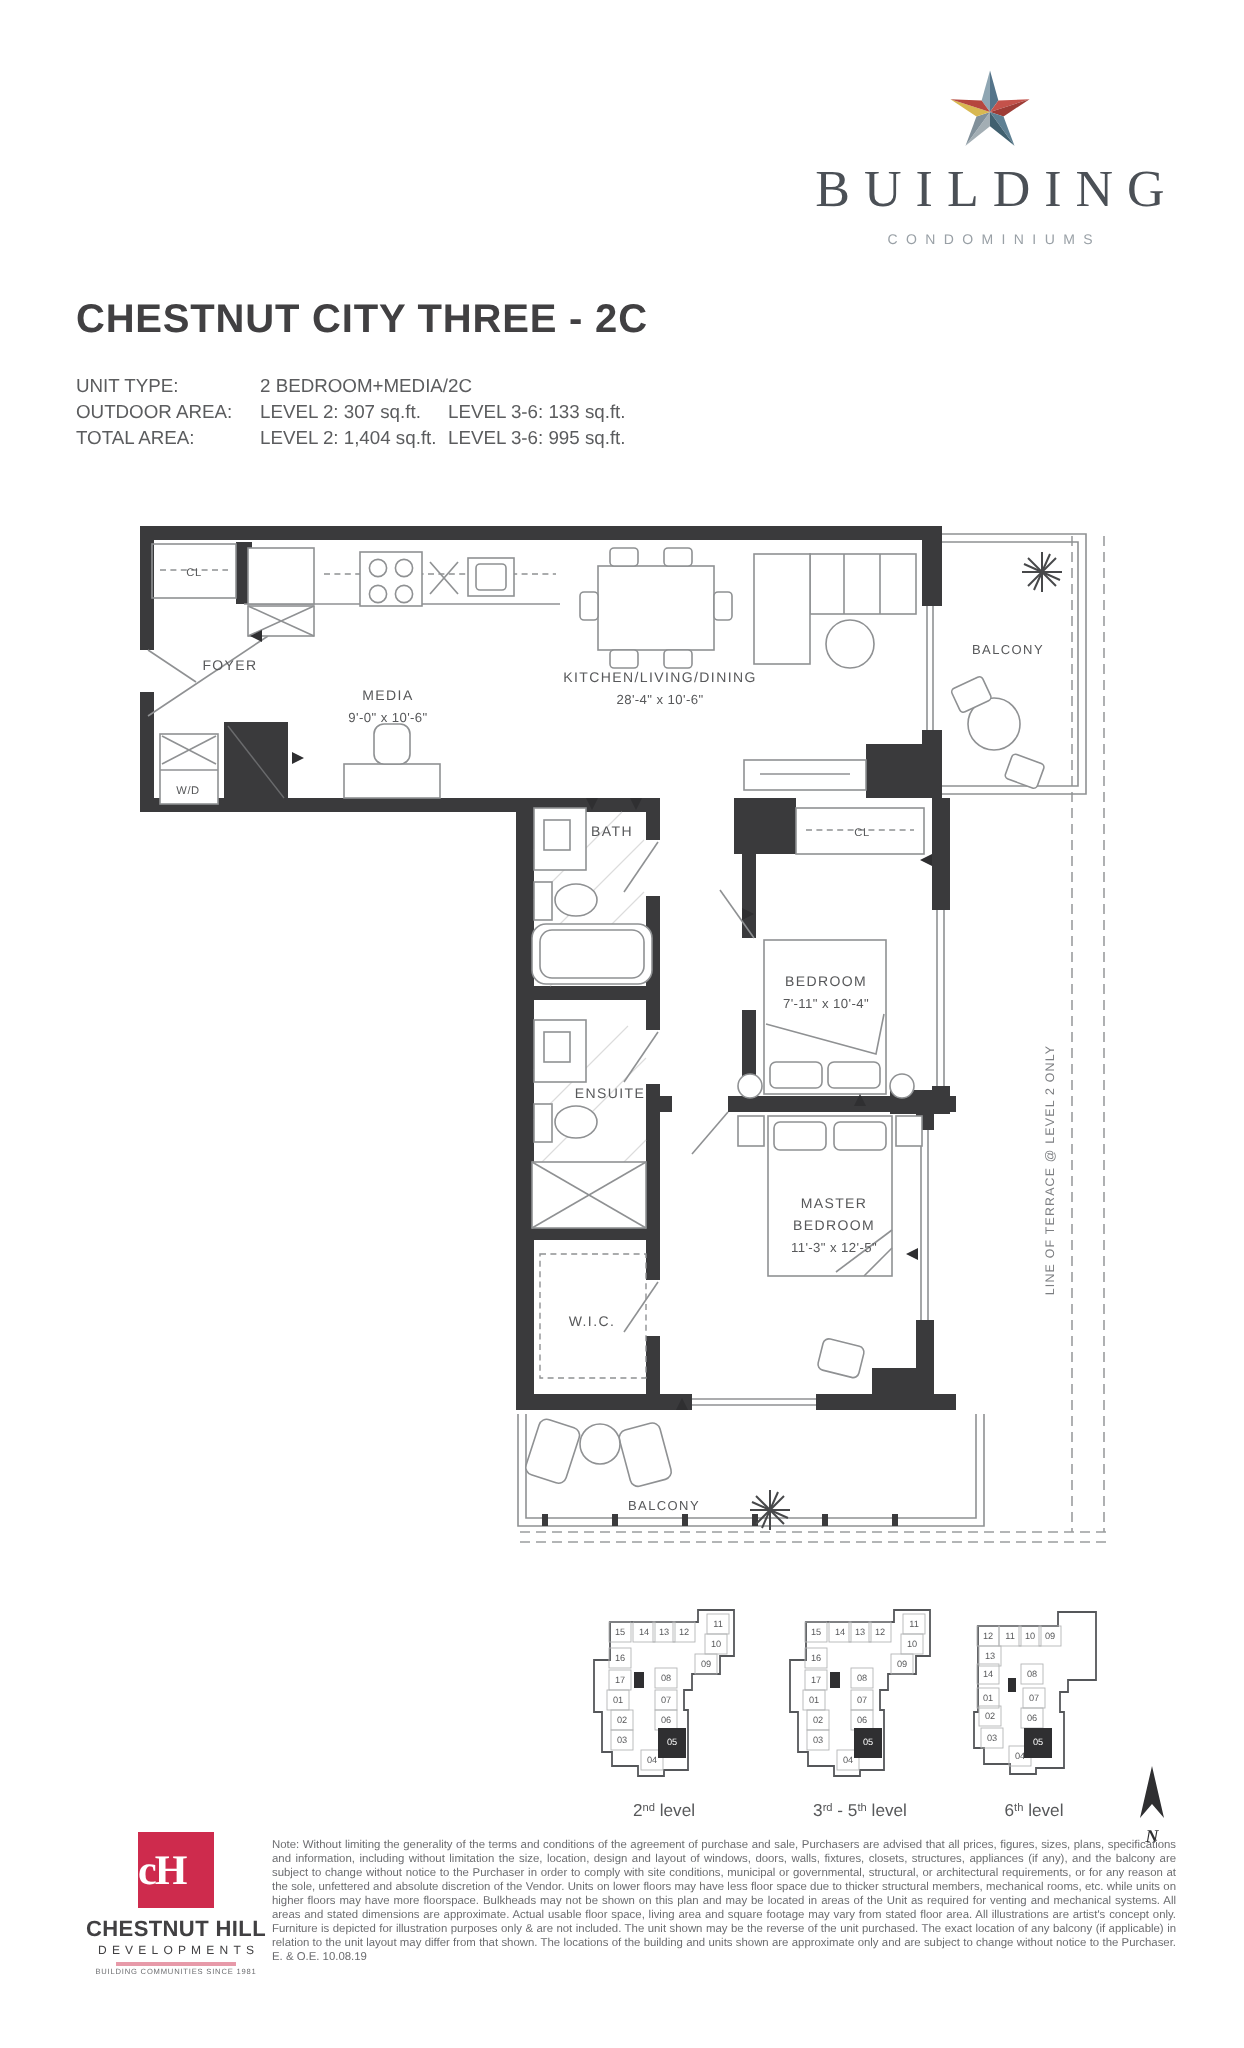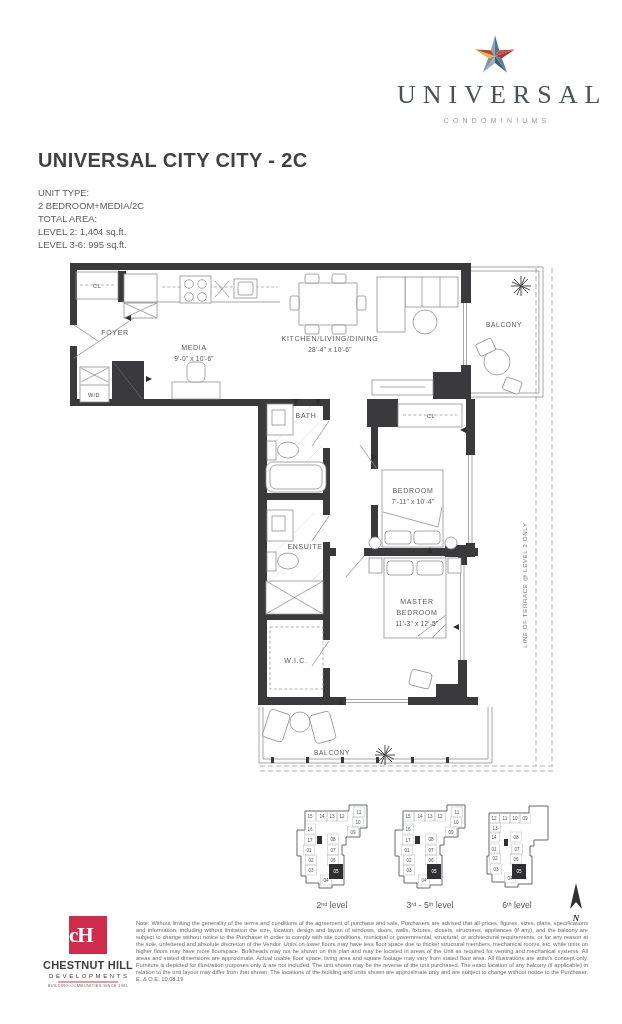--- a/index.html
+++ b/index.html
@@ -8,21 +8,21 @@
   
   .logo{position:absolute;top:33px;left:390px;width:210px;text-align:center;color:#4b5056;}
   .logo-star{display:block;margin:0 auto 1px auto;}
   .logo-name{font-family:"Liberation Serif",serif;font-size:26px;letter-spacing:7px;text-indent:7px;color:#4b5056;}
   .logo-city{font-family:"Liberation Serif",serif;font-size:15px;letter-spacing:11px;text-indent:11px;margin-top:2px;}
   .logo-condo{font-size:7px;letter-spacing:4.2px;text-indent:4.2px;color:#99a0a6;margin-top:7px;}
   
   .title{position:absolute;left:38px;top:149px;margin:0;font-size:20px;font-weight:bold;
          letter-spacing:0.4px;color:#414042;}
   .info{position:absolute;left:38px;top:186px;font-size:9.4px;line-height:13.1px;color:#5b5c5e;}
-  .irow{display:flex;white-space:nowrap;flex-direction:column;}
+  .irow{display:flex;white-space:nowrap;}
   .ilab{width:92px;}
   .ic1{width:94px;}
   
   .lvl{position:absolute;top:900px;width:100px;text-align:center;font-size:8.6px;color:#57585a;}
   .lvl sup{font-size:5.6px;vertical-align:2.5px;}
   
   .dev{position:absolute;left:36px;top:916px;width:104px;text-align:center;}
   .dev-box{width:38px;height:38px;background:#ce2b4d;margin:0 auto;display:flex;align-items:center;justify-content:flex-start;}
   .dev-mono{font-family:"Liberation Serif",serif;font-size:21px;font-weight:bold;color:#fff;letter-spacing:-1px;}
   .dev-name{font-size:11px;font-weight:bold;color:#414042;letter-spacing:0.2px;margin-top:5px;white-space:nowrap;}
@@ -63,30 +63,35 @@
       <polygon points="0,0 0,-19 3.82,-5.26" fill="#54748a"></polygon>
       <polygon points="0,0 3.82,-5.26 18.07,-5.87" fill="#c4524b"></polygon>
       <polygon points="0,0 18.07,-5.87 6.18,2.01" fill="#9e3c36"></polygon>
       <polygon points="0,0 6.18,2.01 11.17,15.37" fill="#5e8093"></polygon>
       <polygon points="0,0 11.17,15.37 0,6.5" fill="#40606f"></polygon>
       <polygon points="0,0 0,6.5 -11.17,15.37" fill="#a3aeb4"></polygon>
       <polygon points="0,0 -11.17,15.37 -6.18,2.01" fill="#81909a"></polygon>
       <polygon points="0,0 -6.18,2.01 -18.07,-5.87" fill="#d8b851"></polygon>
       <polygon points="0,0 -18.07,-5.87 -3.82,-5.26" fill="#b5473e"></polygon>
     </svg>
-    <div class="logo-name">UNIVERSAL</div>
+    <div class="logo-name">BUILDING</div>
     <div class="logo-condo">CONDOMINIUMS</div>
   </div>
 
-  <h1 class="title">UNIVERSAL CITY CITY - 2C</h1>
+  <h1 class="title">CHESTNUT CITY THREE - 2C</h1>
   <div class="info">
     <div class="irow">
       <span class="ilab">UNIT TYPE:</span>
       <span class="ic1">2 BEDROOM+MEDIA/2C</span>
       <span class="ic2"></span>
+    </div>
+    <div class="irow">
+      <span class="ilab">OUTDOOR AREA:</span>
+      <span class="ic1">LEVEL 2: 307 sq.ft.</span>
+      <span class="ic2">LEVEL 3-6: 133 sq.ft.</span>
     </div>
     <div class="irow">
       <span class="ilab">TOTAL AREA:</span>
       <span class="ic1">LEVEL 2: 1,404 sq.ft.</span>
       <span class="ic2">LEVEL 3-6: 995 sq.ft.</span>
     </div>
   </div>
 
   <svg class="plan" width="622" height="1024" viewBox="0 0 622 1024">
     <defs>

